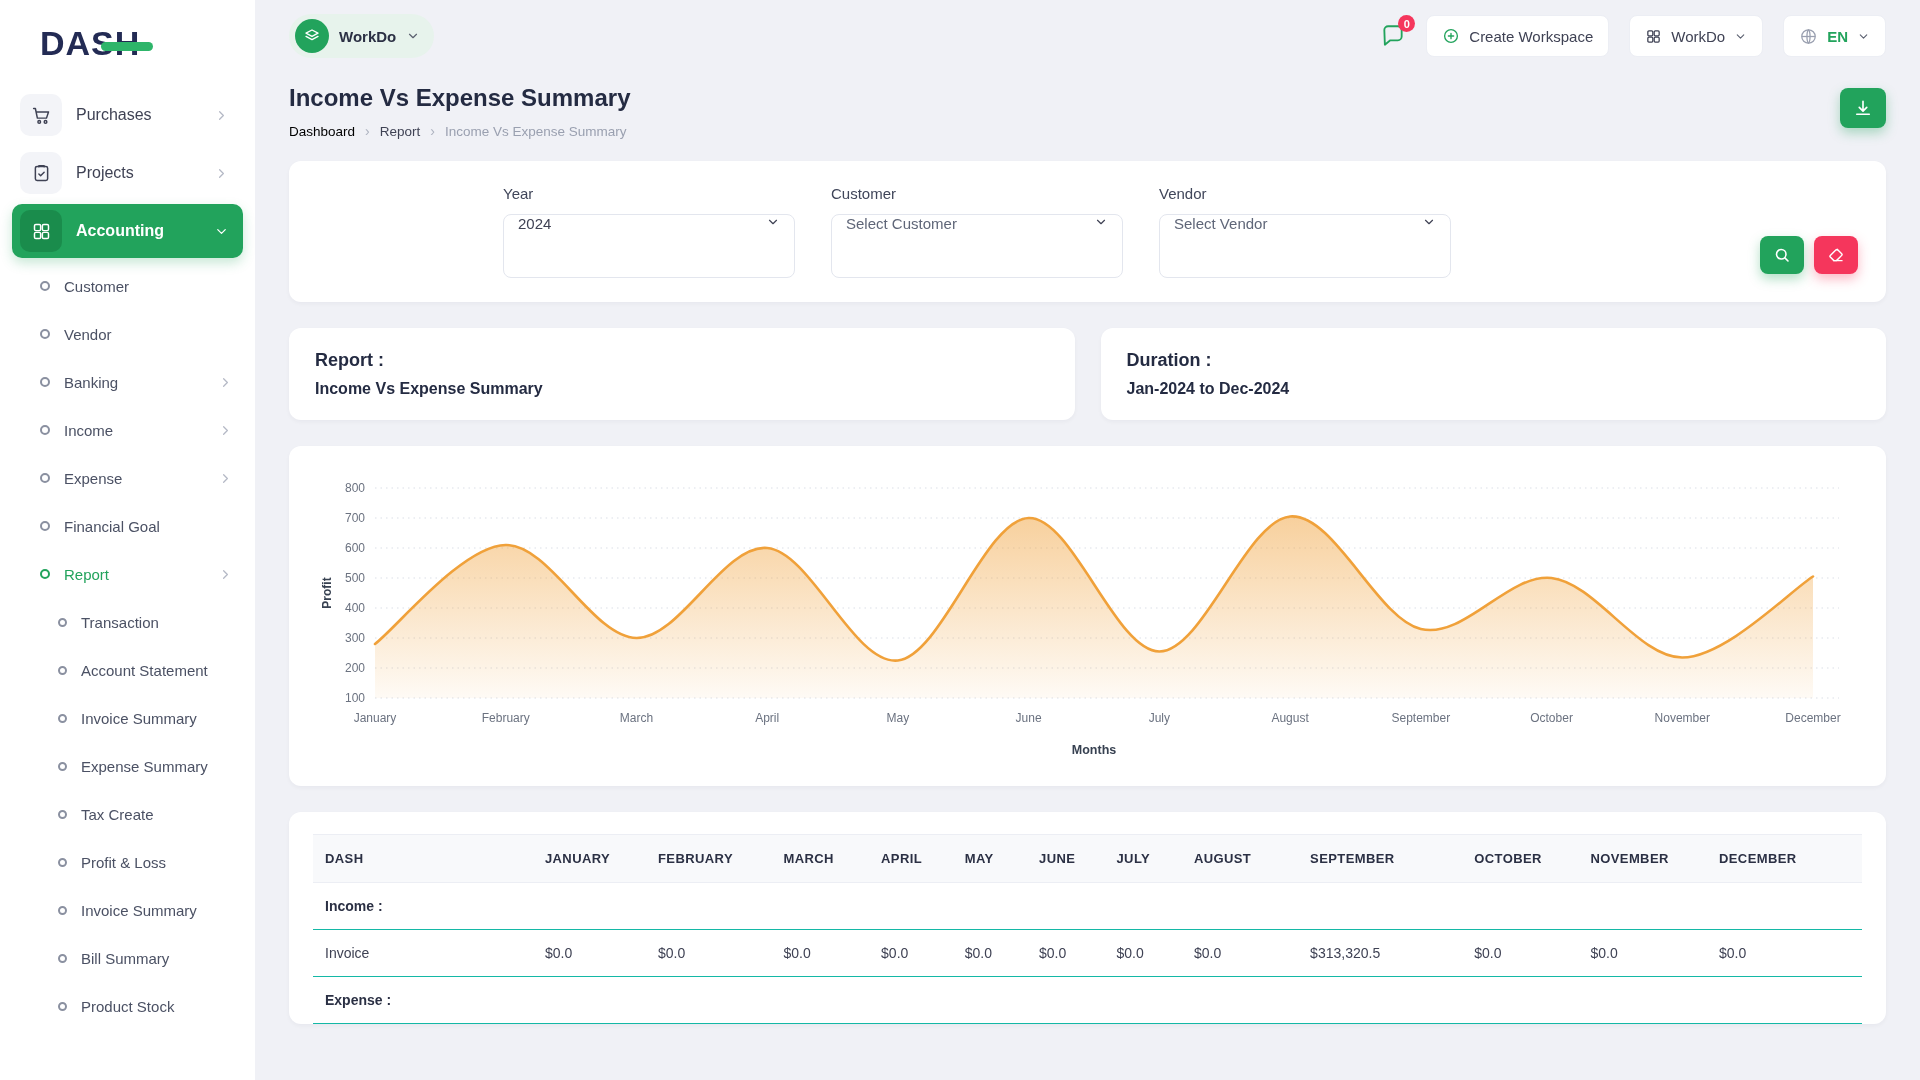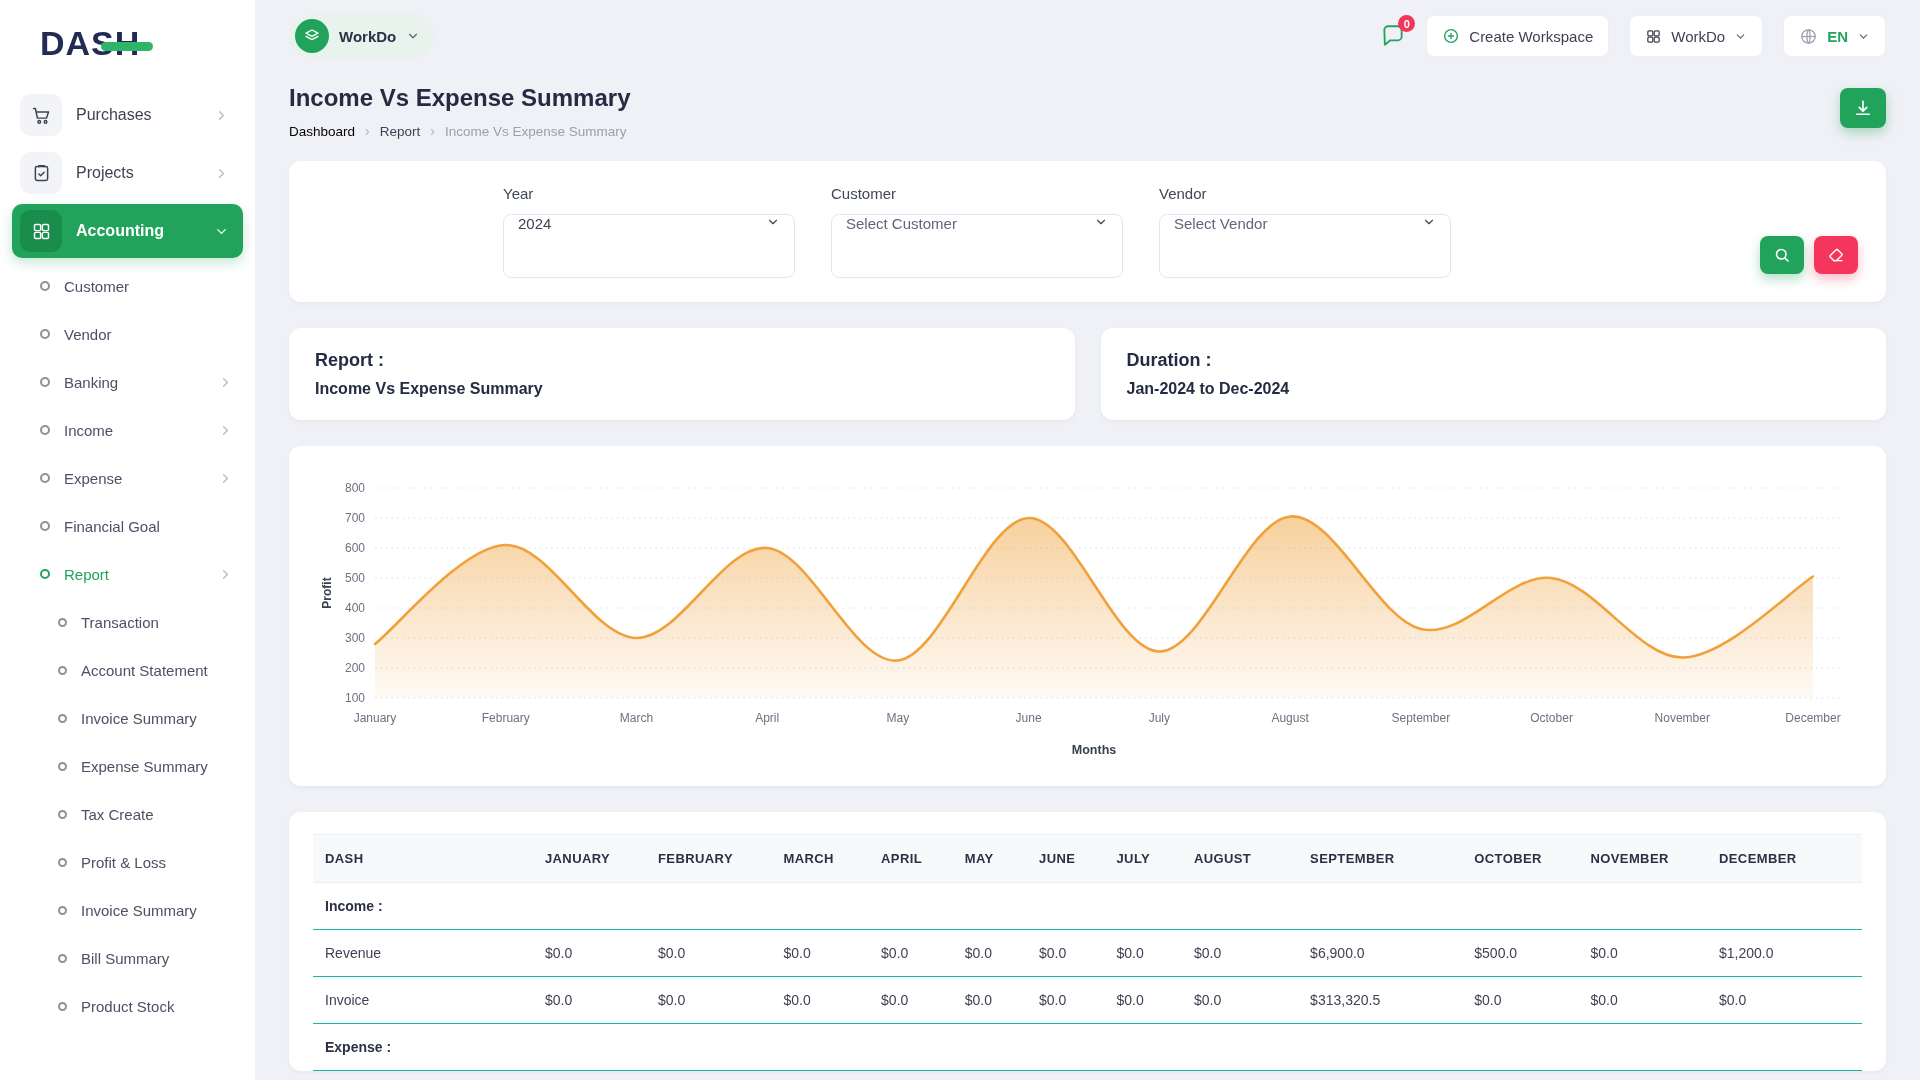--- a/index.html
+++ b/index.html
@@ -459,35 +459,20 @@
               <td></td>
               <td></td>
               <td></td>
               <td></td>
               <td></td>
               <td></td>
               <td></td>
               <td></td>
             </tr>
             <tr>
-              <td>Revenue</td>
-              <td>$0.0</td>
-              <td>$0.0</td>
-              <td>$0.0</td>
-              <td>$0.0</td>
-              <td>$0.0</td>
-              <td>$0.0</td>
-              <td>$0.0</td>
-              <td>$0.0</td>
-              <td>$6,900.0</td>
-              <td>$500.0</td>
-              <td>$0.0</td>
-              <td>$1,200.0</td>
-            </tr>
-            <tr>
               <td>Invoice</td>
               <td>$0.0</td>
               <td>$0.0</td>
               <td>$0.0</td>
               <td>$0.0</td>
               <td>$0.0</td>
               <td>$0.0</td>
               <td>$0.0</td>
               <td>$0.0</td>
               <td>$313,320.5</td>

